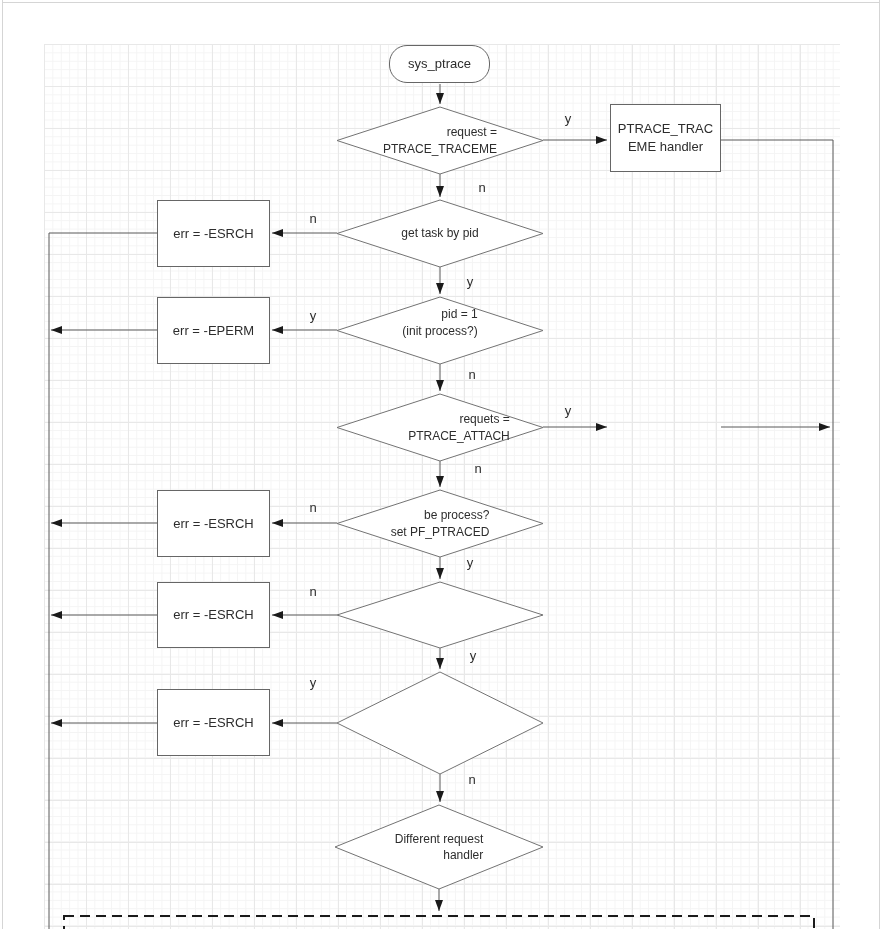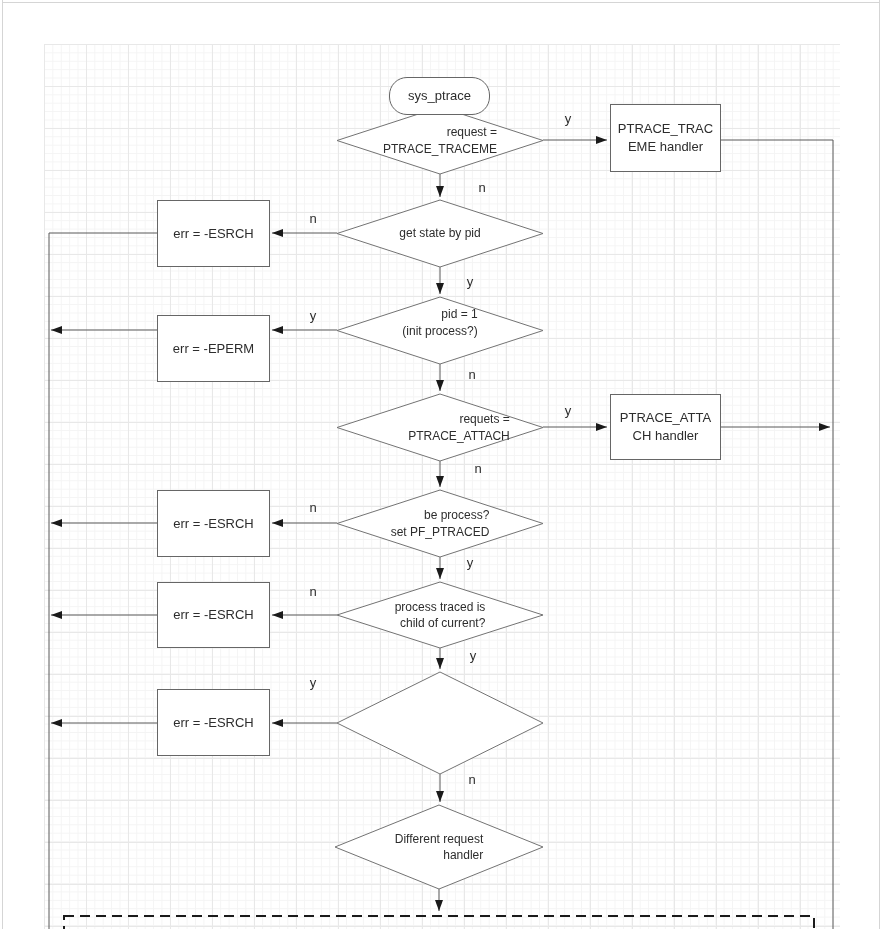--- a/index.html
+++ b/index.html
@@ -19,21 +19,21 @@
       linear-gradient(to right,#f4f4f4 1px,transparent 1px),
       linear-gradient(to bottom,#f4f4f4 1px,transparent 1px);
     background-size:42px 42px,42px 42px,8.4px 8.4px,8.4px 8.4px;
   }
   #wires{position:absolute;left:0;top:0;width:882px;height:929px;z-index:1;}
   .node{
     position:absolute;box-sizing:border-box;background:#ffffff;border:1px solid #666666;
     display:flex;align-items:center;justify-content:center;text-align:center;
     font-size:13px;line-height:1.35;white-space:pre-line;z-index:2;
   }
-  .terminal{border-radius:18px;margin-top:32px;}
+  .terminal{border-radius:18px;}
   .dlabel{
     position:absolute;display:flex;align-items:center;justify-content:center;text-align:right;
     font-size:12px;line-height:1.35;white-space:pre-line;z-index:3;pointer-events:none;
   }
   .elabel{
     position:absolute;transform:translate(-50%,-50%);font-size:13px;z-index:3;
   }
   .edge{stroke:#595959;stroke-width:1;fill:none;}
   .shape{stroke:#737373;stroke-width:1;fill:#ffffff;}
   .dashed{stroke:#1a1a1a;stroke-width:2;fill:none;stroke-dasharray:10 6;}
@@ -90,51 +90,45 @@
     <rect class="dashed" x="64" y="916" width="750" height="60"></rect>
   </svg>
 
   <div class="node terminal" style="left:389px;top:45px;width:101px;height:38px;">
     <span>sys_ptrace</span>
   </div>
   <div class="node" style="left:610px;top:104px;width:111px;height:68px;">
     <span>PTRACE_TRAC
 EME handler</span>
   </div>
-  <div class="node" style="left:610px;top:394px;width:111px;height:66px;">
-    <span>PTRACE_ATTA
-CH handler</span>
-  </div>
   <div class="node" style="left:157px;top:200px;width:113px;height:67px;">
     <span>err = -ESRCH</span>
   </div>
-  <div class="node" style="left:157px;top:315px;width:113px;height:67px;">
+  <div class="node" style="left:157px;top:297px;width:113px;height:67px;">
     <span>err = -EPERM</span>
   </div>
   <div class="node" style="left:157px;top:490px;width:113px;height:67px;">
     <span>err = -ESRCH</span>
   </div>
   <div class="node" style="left:157px;top:582px;width:113px;height:66px;">
     <span>err = -ESRCH</span>
   </div>
   <div class="node" style="left:157px;top:689px;width:113px;height:67px;">
     <span>err = -ESRCH</span>
   </div>
 
   <div class="dlabel" style="left:337px;top:107px;width:206px;height:67px;">request =
 PTRACE_TRACEME</div>
-  <div class="dlabel" style="left:337px;top:200px;width:206px;height:67px;">get state by pid</div>
+  <div class="dlabel" style="left:337px;top:200px;width:206px;height:67px;">get task by pid</div>
   <div class="dlabel" style="left:337px;top:289px;width:206px;height:67px;">pid = 1
 (init process?)</div>
   <div class="dlabel" style="left:356px;top:394px;width:206px;height:67px;">requets =
 PTRACE_ATTACH</div>
   <div class="dlabel" style="left:337px;top:490px;width:206px;height:67px;">be process?
 set PF_PTRACED</div>
-  <div class="dlabel" style="left:337px;top:582px;width:206px;height:66px;">process traced is
-child of current?</div>
   <div class="dlabel" style="left:335px;top:805px;width:208px;height:84px;">Different request
 handler</div>
 
   <span class="elabel" style="left:568px;top:118px;">y</span>
   <span class="elabel" style="left:482px;top:187px;">n</span>
   <span class="elabel" style="left:313px;top:218px;">n</span>
   <span class="elabel" style="left:470px;top:281px;">y</span>
   <span class="elabel" style="left:313px;top:315px;">y</span>
   <span class="elabel" style="left:472px;top:374px;">n</span>
   <span class="elabel" style="left:568px;top:410px;">y</span>

